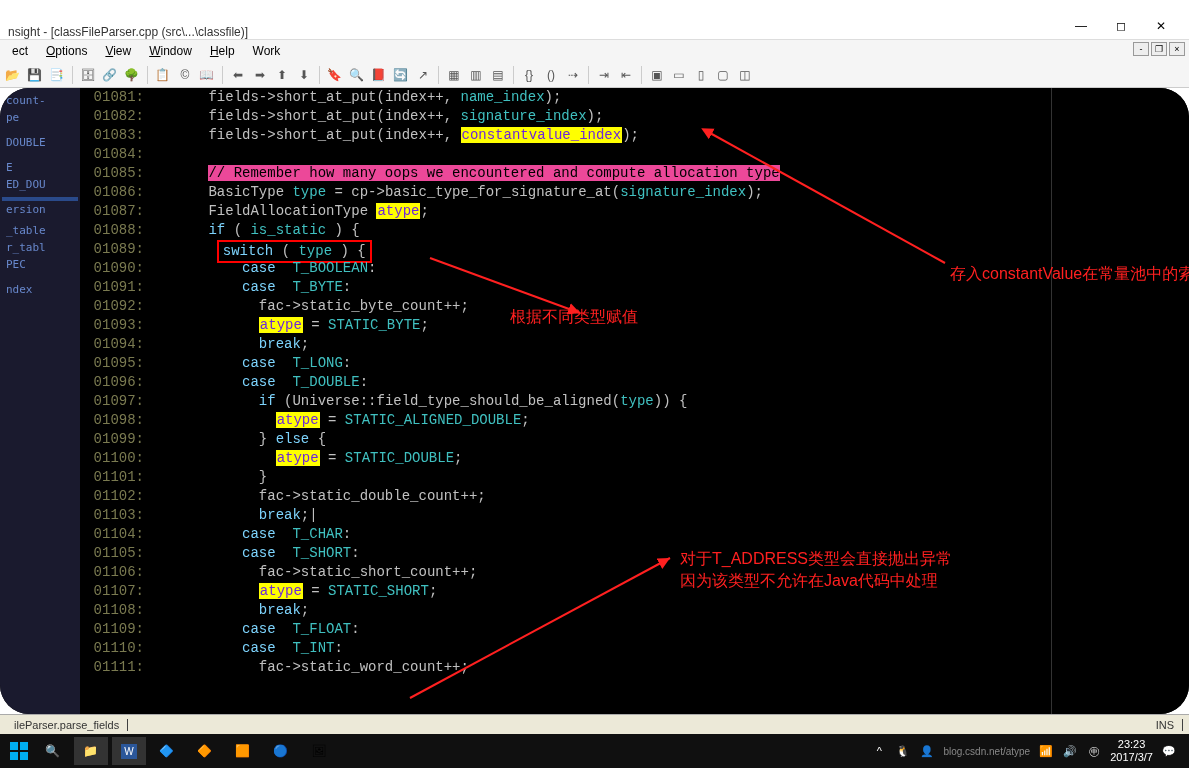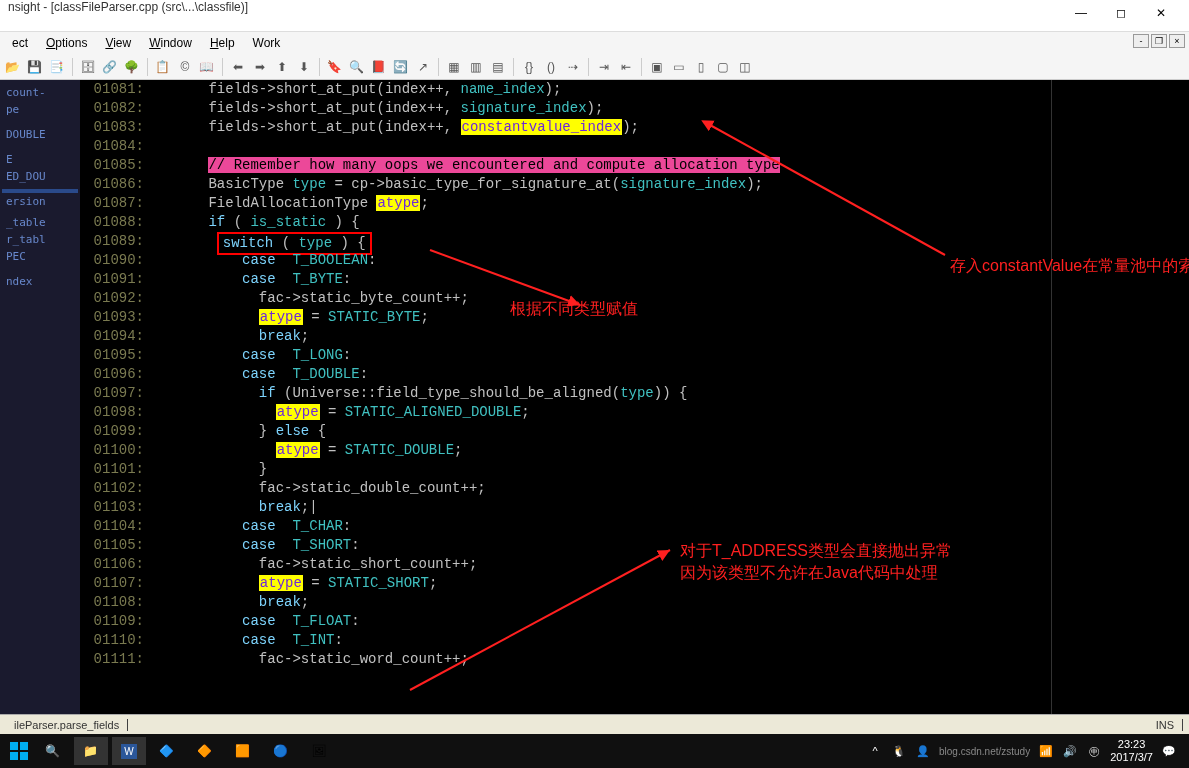--- a/index.html
+++ b/index.html
@@ -1,30 +1,30 @@
 <!DOCTYPE html>
 <html><head>
 <meta charset="utf-8">
 <style>
 * { margin: 0; padding: 0; box-sizing: border-box; }
 body { font-family: "Segoe UI", Tahoma, sans-serif; font-size: 12px; background: #f0f0f0; overflow: hidden; }
 .window { width: 1189px; height: 768px; background: #fff; display: flex; flex-direction: column; position: relative; }
-.titlebar { height: 32px; background: #fff; display: flex; align-items: flex-start; padding: 0 8px; border-bottom: 1px solid #ddd; }
+.titlebar { height: 40px; background: #fff; display: flex; align-items: flex-end; padding: 0 8px; border-bottom: 1px solid #ddd; }
 .titlebar .title { flex: 1; font-size: 12px; color: #333; }
 .winbtns { display: flex; gap: 0; }
 .winbtn { width: 40px; height: 26px; display: flex; align-items: center; justify-content: center; cursor: pointer; }
 .menubar { height: 22px; background: #f5f5f5; display: flex; align-items: center; padding: 0 4px; gap: 2px; position: relative; }
 .menubar .menu { padding: 2px 8px; cursor: pointer; font-size: 12px; }
 .menubar .menu u { text-decoration: underline; }
 .subwinbtns { position: absolute; right: 4px; top: 2px; display: flex; gap: 2px; }
 .subwinbtn { width: 16px; height: 14px; border: 1px solid #999; background: #eee; font-size: 9px; display: flex; align-items: center; justify-content: center; cursor: pointer; }
 .toolbar { height: 26px; background: #f5f5f5; border-bottom: 1px solid #ccc; display: flex; align-items: center; padding: 0 4px; gap: 4px; }
 .tbtn { width: 18px; height: 18px; display: inline-flex; align-items: center; justify-content: center; cursor: pointer; color: #555; }
 .tsep { width: 1px; height: 18px; background: #ccc; margin: 0 2px; }
-.content { flex: 1; display: flex; background: #000; overflow: hidden; position: relative; }
+.content { flex: 1; display: flex; background: #000; overflow: hidden; position: relative; border-radius: 29px; }
 .sidebar { width: 80px; background: #1a1a2e; color: #888; font-size: 11px; padding: 4px 2px; overflow: hidden; }
 .sidebar .item { padding: 2px 4px; white-space: nowrap; overflow: hidden; color: #6888cc; font-family: Consolas, monospace; }
 .sidebar .item.sel { background: #2a4a8a; color: #fff; }
 .editor { flex: 1; background: #000; font-family: Consolas, "Courier New", monospace; font-size: 14px; line-height: 19px; color: #c0c0c0; overflow: hidden; position: relative; white-space: pre; }
 .gutter { position: absolute; left: 0; top: 0; width: 70px; text-align: right; color: #7a7a50; padding-right: 6px; }
 .gutter .ln { height: 19px; }
 .code { position: absolute; left: 78px; top: 0; right: 0; }
 .code .row { height: 19px; }
 .kw { color: #7dd3fc; }
 .ident { color: #c0c0c0; }
@@ -200,21 +200,21 @@
       </div>
     <div class="ticon">🔷</div>
     <div class="ticon">🔶</div>
     <div class="ticon">🟧</div>
     <div class="ticon">🔵</div>
     <div class="ticon">🖼</div>
     <div class="tray">
       <span class="trayicon">^</span>
       <span class="trayicon">🐧</span>
       <span class="trayicon">👤</span>
-      <span style="color:#888;font-size:10px;">blog.csdn.net/zstudy</span>
+      <span style="color:#888;font-size:10px;">blog.csdn.net/atype</span>
       <span class="trayicon">📶</span>
       <span class="trayicon">🔊</span>
       <span class="trayicon">㊥</span>
       <div class="clock">
         <div>23:23</div>
         <div>2017/3/7</div>
       </div>
       <span class="trayicon">💬</span>
     </div>
   </div>

